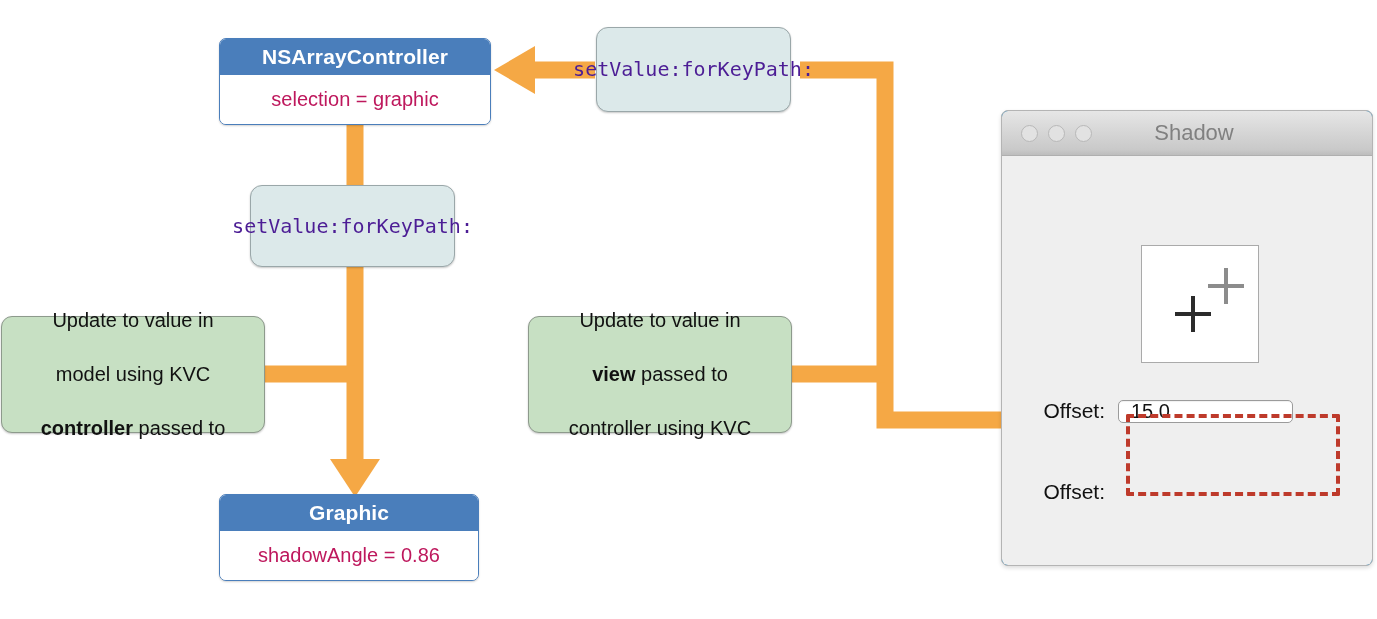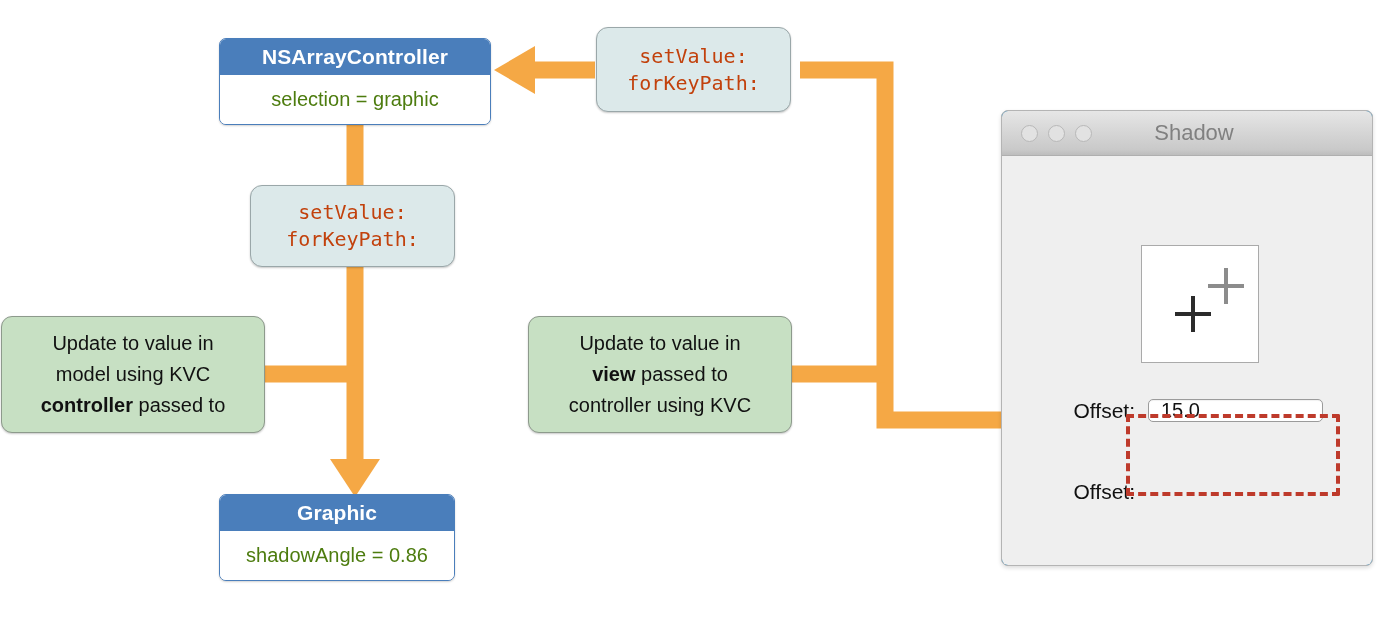--- a/index.html
+++ b/index.html
@@ -43,65 +43,65 @@
     color: #ffffff;
     font-weight: bold;
     font-size: 21px;
     text-align: center;
     line-height: 36px;
     height: 36px;
     letter-spacing: .1px;
   }
   .class-box .cb-body {
     background: #ffffff;
-    color: #4d7c0f;
+    color: #be185d;
     font-size: 20px;
     text-align: center;
     padding: 9px 10px 10px 10px;
   }
   .class-box .cb-body .cb-line {
     line-height: 30px;
     white-space: nowrap;
   }
 
   
   .msg-box {
     position: absolute;
     border: 1.3px solid #9aa7a9;
     border-radius: 12px;
     background: #DCE9EA;
     box-sizing: border-box;
     display: flex;
-    flex-direction: column;
     align-items: center;
     justify-content: center;
     box-shadow: 0 1px 2px rgba(0,0,0,.22);
     font-family: "DejaVu Sans Mono", "Liberation Mono", monospace;
     font-size: 20px;
-    color: #c2410c;
+    color: #4c1d95;
     line-height: 27px;
   }
   .msg-box .m-line { white-space: nowrap; }
 
   
   .note-box {
     position: absolute;
     border: 1.3px solid #8d9a8c;
     border-radius: 11px;
     background: #C7E0C3;
     box-sizing: border-box;
     display: flex;
     flex-direction: column;
     align-items: center;
     justify-content: center;
     box-shadow: 0 1px 2px rgba(0,0,0,.22);
     font-size: 20px;
     color: #111111;
     line-height: 31px;
     text-align: center;
+    gap: 23px;
   }
   .note-box .n-line { white-space: nowrap; }
   .note-box b { font-weight: bold; }
 
   
   #mac-window {
     position: absolute;
     left: 1001px;
     top: 110px;
     width: 372px;
@@ -164,21 +164,22 @@
     background: currentColor;
   }
   .plus::before { left: 0; top: 16px; width: 36px; height: 4px; }
   .plus::after  { top: 0; left: 16px; height: 36px; width: 4px; }
   #plus-shadow { color: #8C8C8C; left: 66px; top: 22px; }
   #plus-main   { color: #2B2B2B; left: 33px; top: 50px; }
 
   .field-row {
     position: absolute;
     display: flex;
-    left: 46px;
+    align-items: center;
+    left: 16px;
     width: 320px;
   }
   .field-label {
     font-size: 21px;
     color: #111111;
     width: 100px;
     text-align: right;
     padding-right: 13px;
     box-sizing: border-box;
     white-space: nowrap;
@@ -206,21 +207,21 @@
     top: 414px;
     width: 214px;
     height: 82px;
     border: 4px dashed #BE3A2B;
     box-sizing: border-box;
     border-radius: 2px;
   }
 
   
   #box-nsarraycontroller { left: 219px; top: 2px;  width: 272px; margin-top: 36px; }
-  #box-graphic           { left: 219px; top: 494px; width: 236px; }
+  #box-graphic           { left: 219px; top: 494px; width: 260px; }
   #msg-left   { left: 250px; top: 185px; width: 205px; height: 82px; }
   #msg-right  { left: 596px; top: 27px;  width: 195px; height: 85px; }
   #note-left  { left: 1px;   top: 316px; width: 264px; height: 117px; }
   #note-right { left: 528px; top: 316px; width: 264px; height: 117px; }
 </style>
 </head>
 <body>
 
 <div id="canvas">
 

